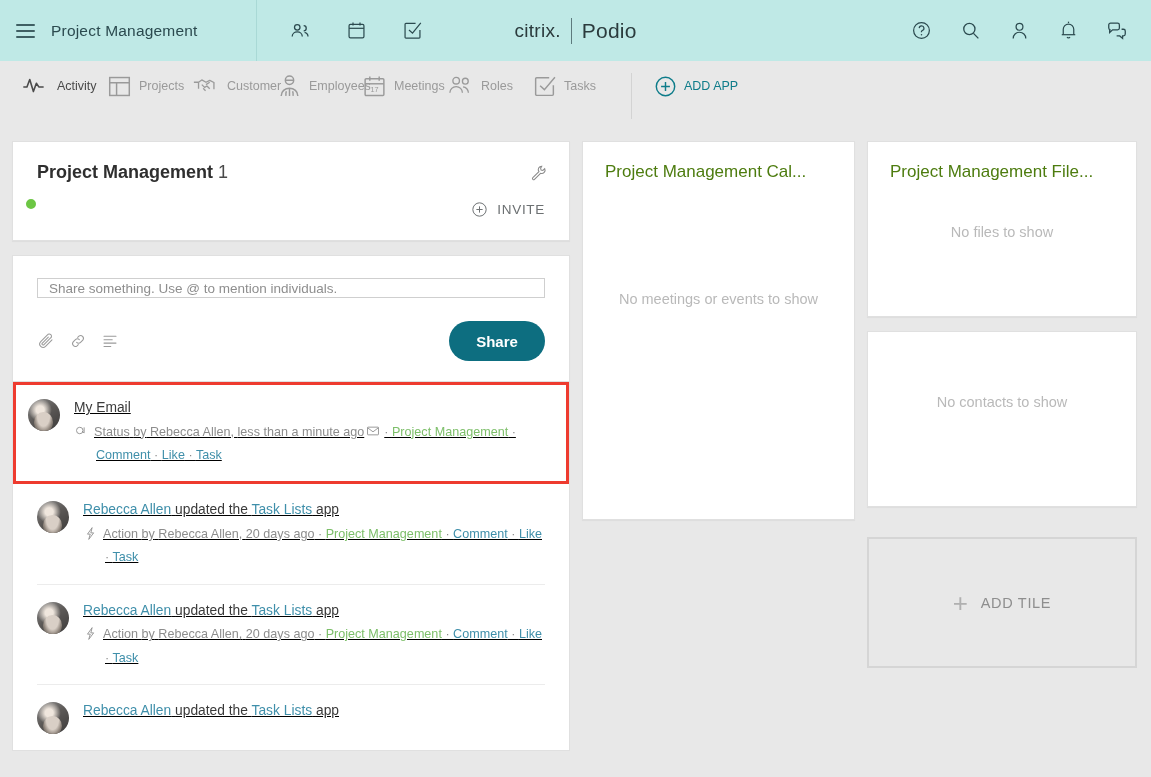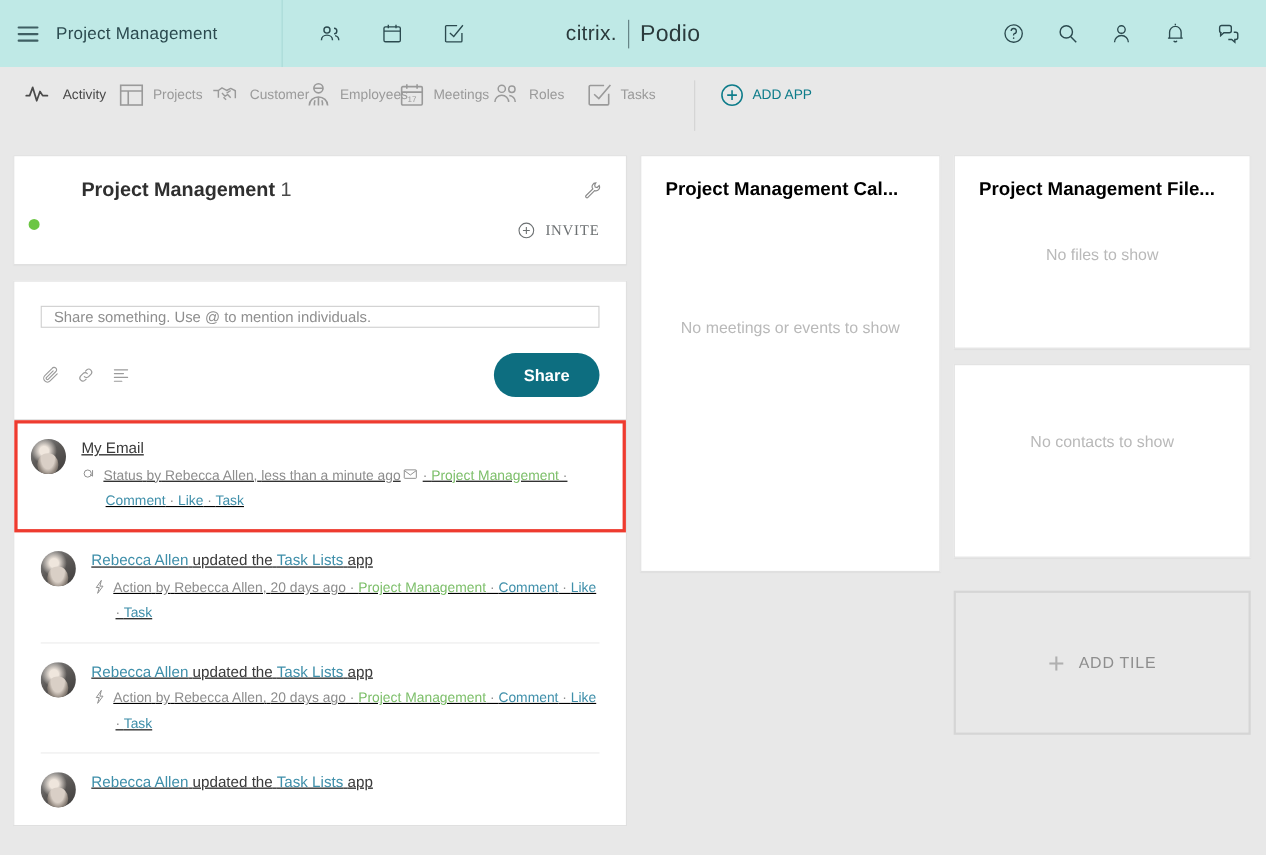--- a/index.html
+++ b/index.html
@@ -88,24 +88,24 @@
   .col-right{ width: 270px; }
 
   .card {
     background: #fff;
     border: 1px solid #e0e0e0;
     box-shadow: 0 1px 1px rgba(0,0,0,.04);
   }
 
   
   .ws-card { padding: 20px 24px 22px 24px; position: relative; }
-  .ws-title { font-size: 18px; font-weight: bold; color: #2f2f2f; margin-left: 37px; }
+  .ws-title { font-size: 18px; font-weight: bold; color: #2f2f2f; }
   .ws-title .count { font-weight: normal; color: #4a4a4a; }
   .wrench { position: absolute; right: 22px; top: 22px; cursor: pointer; color: #8b8b8b; }
-  .ws-row { display: flex; align-items: center; justify-content: space-between; margin-top: 18px; font-family: Liberation Serif, serif; }
+  .ws-row { display: flex; align-items: center; justify-content: space-between; margin-top: 18px; }
   .avatar {
     border-radius: 50%;
     background:
       radial-gradient(circle at 38% 34%, #efe6dd 0 14%, rgba(239,230,221,0) 40%),
       linear-gradient(145deg,#8e8e8e 0%, #5d5a58 45%, #3c3a39 100%);
     position: relative; overflow: hidden; flex: none;
   }
   .avatar::after {
     content: ""; position: absolute; left: 20%; top: 42%; width: 58%; height: 62%;
     background: radial-gradient(ellipse at 50% 20%, #d9cfc6 0 45%, #8c8279 70%, rgba(0,0,0,0) 100%);
@@ -165,21 +165,21 @@
   .highlight-post {
     border: 3px solid #ee3b2f;
     padding: 14px 16px 16px 12px;
     display: flex; gap: 14px;
     background: #fff;
     margin: 0 -24px;
   }
 
   
   .tile { padding: 20px 22px; margin-bottom: 14px; position: relative; }
-  .tile-title { font-size: 17px; font-weight: bold; color: #000000; white-space: nowrap; overflow: hidden; }
+  .tile-title { font-size: 17px; font-weight: normal; color: #4d7c0f; white-space: nowrap; overflow: hidden; }
   .tile-empty {
     color: #b9b9b9; font-size: 14.5px; text-align: center;
   }
   .tile-cal { height: 379px; }
   .tile-cal .tile-empty { margin-top: 109px; }
   .tile-files { height: 176px; }
   .tile-files .tile-empty { margin-top: 42px; }
   .tile-contacts { height: 176px; }
   .tile-contacts .tile-empty { margin-top: 42px; }
   .add-tile {

